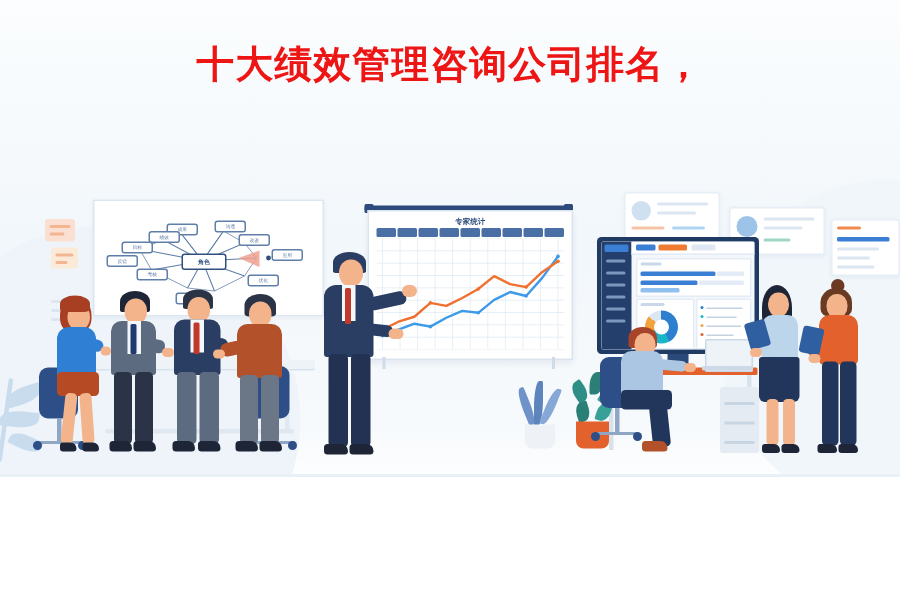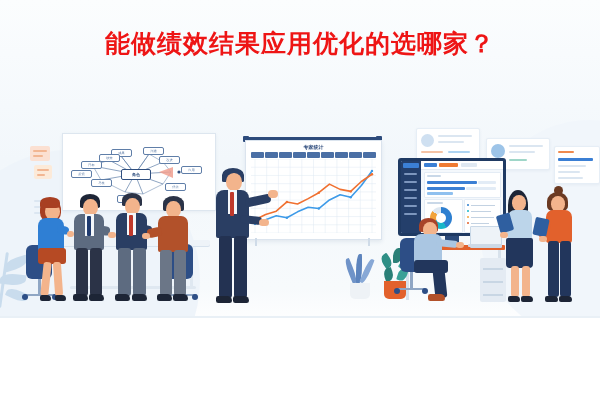--- a/index.html
+++ b/index.html
@@ -147,21 +147,21 @@
   <div class="fline" style="left:509px;top:159px;width:18px;background:#9fd6c8;"></div>
 
   <div class="fcard" style="left:554px;top:146px;width:44px;height:36px;"></div>
   <div class="fline" style="left:558px;top:151px;width:16px;background:#ef8a4e;"></div>
   <div class="fline" style="left:558px;top:158px;width:35px;height:3px;background:#3b7fd4;"></div>
   <div class="fline" style="left:558px;top:165px;width:28px;"></div>
   <div class="fline" style="left:558px;top:171px;width:22px;"></div>
   <div class="fline" style="left:558px;top:177px;width:25px;"></div>
 
   <div class="title">
-    <span class="l2">能做绩效结果应用优化的选哪家？</span>
+    <span class="l1">十大绩效管理咨询公司排名，</span>
   </div>
 
   <div class="wb">
     <svg class="mm-svg" width="152" height="76" viewBox="0 0 152 76">
       <g stroke="#5f7ea8" stroke-width="0.7" fill="none">
         <path d="M72 40 L58 22 M72 40 L46 26 M72 40 L30 32 M72 40 L38 46 M72 40 L62 58"></path>
         <path d="M72 40 L86 20 M72 40 L100 28 M72 40 L108 38 M72 40 L100 50 M72 40 L80 60"></path>
         <path d="M30 32 L46 26 L58 22 L72 40 L86 20 L100 28 L108 38 L100 50 L80 60 L62 58 L38 46 Z" stroke-width="0.6" opacity=".85"></path>
       </g>
       <path d="M96 38 L110 33 L110 44 Z" fill="#f0a090" opacity=".85"></path>

